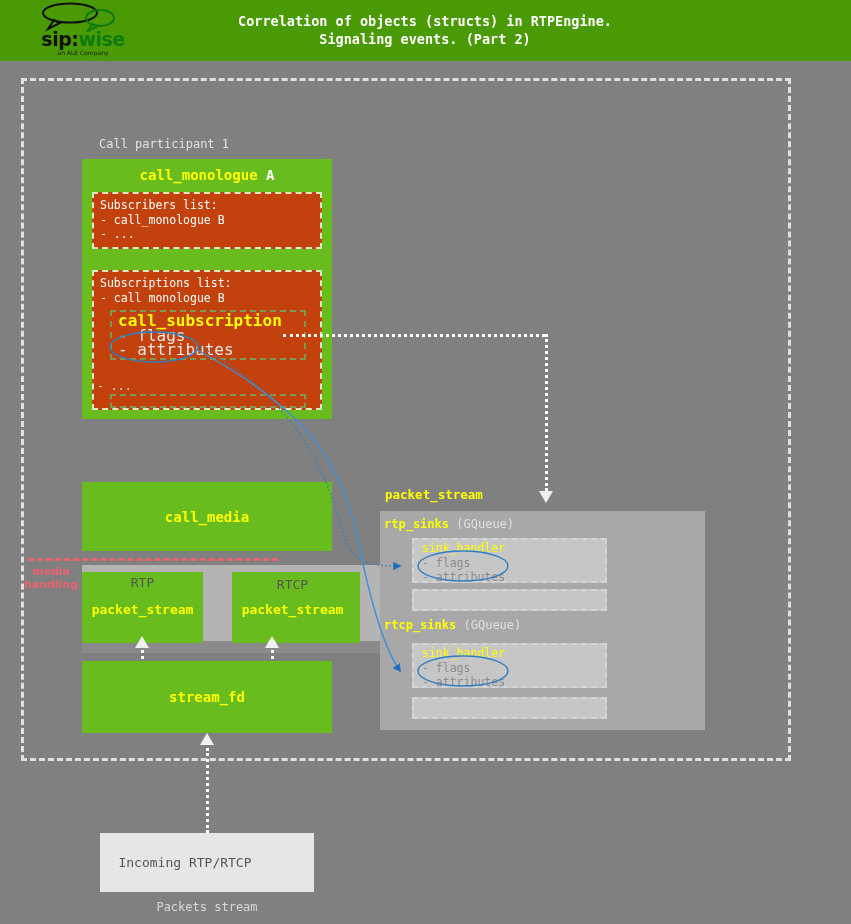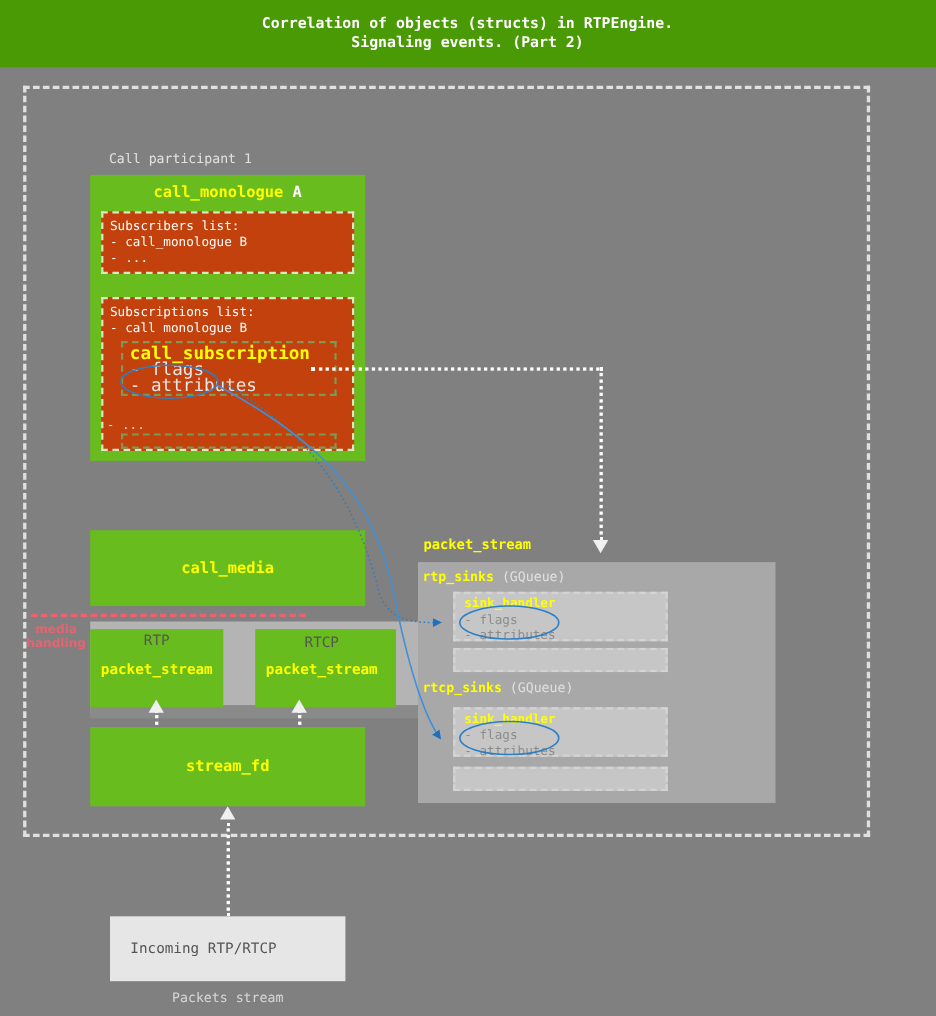--- a/index.html
+++ b/index.html
@@ -147,21 +147,21 @@
     position: absolute;
     background: #c6c6c6;
     border: 2px dashed #d4d4d4;
     box-sizing: border-box;
     font-size: 11.5px;
     line-height: 14.5px;
     padding: 1px 8px;
     white-space: pre;
     color: #8c8c8c;
   }
-  .sinkbox .yellow { color: #ffff00; font-weight: bold; }
+  .sinkbox .yellow { color: #ffff00; font-weight: normal; }
   .emptybox {
     position: absolute;
     background: #c6c6c6;
     border: 2px dashed #d4d4d4;
     box-sizing: border-box;
   }
 
   
   #media-dashed {
     position: absolute;
@@ -249,20 +249,30 @@
     position: absolute;
     left: 0; top: 0;
     width: 851px; height: 924px;
     pointer-events: none;
   }
 </style>
 </head>
 <body>
 
 <div id="header">
+  <div id="logo">
+    <svg width="110" height="30" viewBox="0 0 110 30">
+      <ellipse cx="42" cy="11" rx="27" ry="9.5" fill="none" stroke="#111" stroke-width="2"></ellipse>
+      <path d="M 26 18 L 20 27 L 32 21 Z" fill="none" stroke="#111" stroke-width="2"></path>
+      <ellipse cx="72" cy="16" rx="14" ry="8" fill="none" stroke="#0d7a0d" stroke-width="2"></ellipse>
+      <path d="M 64 22 L 60 29 L 70 24 Z" fill="none" stroke="#0d7a0d" stroke-width="2"></path>
+    </svg>
+    <div id="logo-text"><span class="blk">sip</span><span class="blk">:</span><span class="grn">wise</span></div>
+    <div id="logo-sub">an ALE Company</div>
+  </div>
   <div id="header-title">Correlation of objects (structs) in RTPEngine.
 Signaling events. (Part 2)</div>
 </div>
 
 <div id="outer-frame"></div>
 
 <div class="label-gray" style="left:99px; top:137px;">Call participant 1</div>
 
 <div class="greenbox" style="left:82px; top:159px; width:250px; height:260px;">
   <div class="box-title" style="position:absolute; left:0; top:8px; width:250px;"><span>call_monologue</span><span class="plain"> A</span></div>

